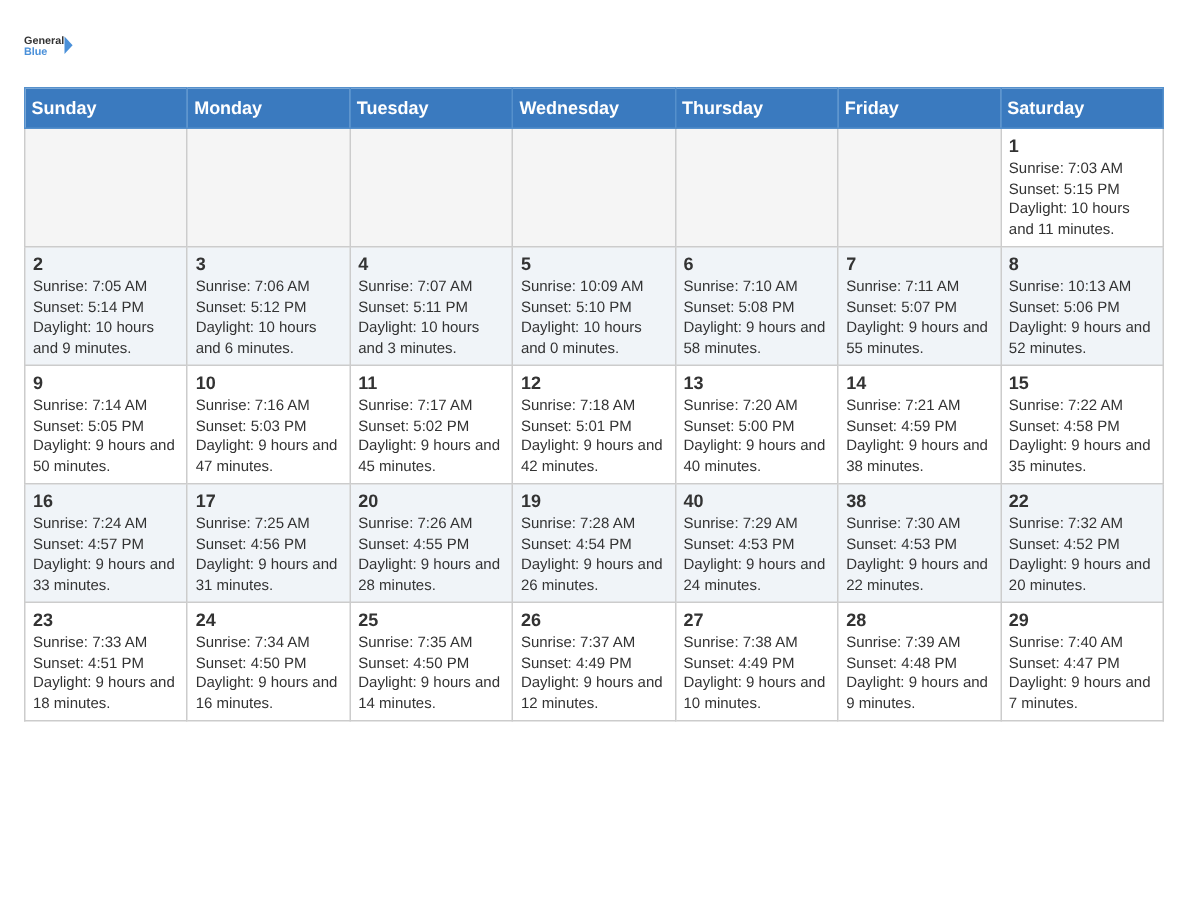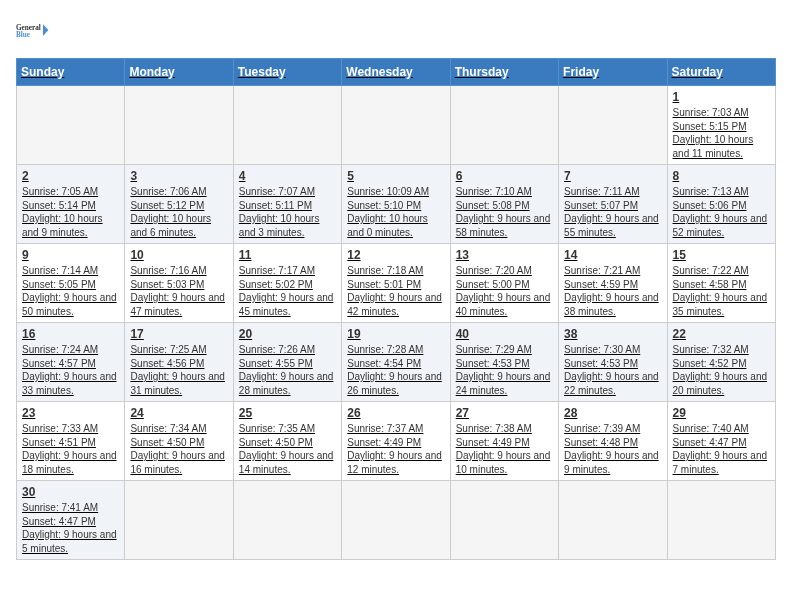--- a/index.html
+++ b/index.html
@@ -8,21 +8,20 @@
       background: #fff;
       width: 792px;
       min-height: 612px;
       padding: 16px;
     }
     .header {
       display: flex;
       justify-content: space-between;
       align-items: flex-start;
       margin-bottom: 12px;
-      font-family: Liberation Serif, serif;
     }
     .logo {
       display: flex;
       align-items: center;
       gap: 4px;
     }
     .logo-icon {
       width: 36px;
       height: 30px;
     }
@@ -33,21 +32,20 @@
       color: #333;
     }
     .subtitle {
       font-size: 14px;
       color: #555;
     }
     .calendar {
       width: 100%;
       border-collapse: collapse;
       border: 1px solid #ccc;
-      text-decoration: underline;
     }
     .calendar th {
       background: #3a7abf;
       color: #fff;
       font-size: 12px;
       font-weight: bold;
       padding: 6px 4px;
       border: 1px solid #5590cc;
       text-align: left;
     }
@@ -169,21 +167,21 @@
         </td>
         <td>
           <span class="day-number">7</span>
           <div class="day-info">Sunrise: 7:11 AM
 Sunset: 5:07 PM
 Daylight: 9 hours
 and 55 minutes.</div>
         </td>
         <td>
           <span class="day-number">8</span>
-          <div class="day-info">Sunrise: 7:13 AM
+          <div class="day-info">Sunrise: 10:13 AM
 Sunset: 5:06 PM
 Daylight: 9 hours
 and 52 minutes.</div>
         </td>
       </tr>
       <tr>
         <td>
           <span class="day-number">9</span>
           <div class="day-info">Sunrise: 7:14 AM
 Sunset: 5:05 PM
@@ -327,30 +325,15 @@
 Daylight: 9 hours
 and 9 minutes.</div>
         </td>
         <td>
           <span class="day-number">29</span>
           <div class="day-info">Sunrise: 7:40 AM
 Sunset: 4:47 PM
 Daylight: 9 hours
 and 7 minutes.</div>
         </td>
-      </tr>
-      <tr>
-        <td>
-          <span class="day-number">30</span>
-          <div class="day-info">Sunrise: 7:41 AM
-Sunset: 4:47 PM
-Daylight: 9 hours
-and 5 minutes.</div>
-        </td>
-        <td class="empty"></td>
-        <td class="empty"></td>
-        <td class="empty"></td>
-        <td class="empty"></td>
-        <td class="empty"></td>
-        <td class="empty"></td>
       </tr>
     </tbody>
 </table>
 
 </body></html>

